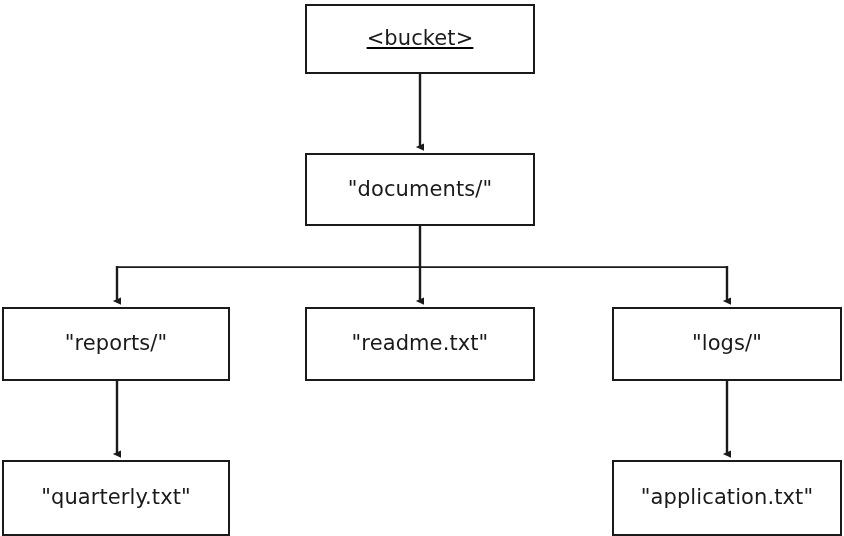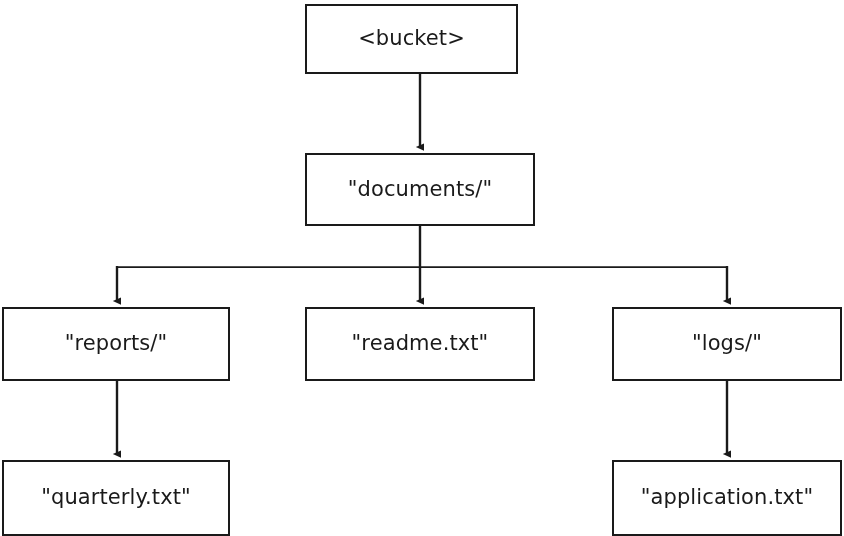--- a/index.html
+++ b/index.html
@@ -77,21 +77,21 @@
 
     <g>
       <line x1="117" y1="381" x2="117" y2="454" stroke="#1a1a1a" stroke-width="2.4" marker-end="url(#arrowhead)"></line>
     </g>
 
     <g>
       <line x1="727" y1="381" x2="727" y2="454" stroke="#1a1a1a" stroke-width="2.4" marker-end="url(#arrowhead)"></line>
     </g>
   </svg>
 
-  <div class="node" style="left:305px; top:4px; width:213px; height:70px;">
+  <div class="node" style="left:305px; top:4px; width:230px; height:70px;text-decoration:underline;">
     <span class="node-label">&lt;bucket&gt;</span>
   </div>
 
   <div class="node" style="left:305px; top:153px; width:230px; height:73px;">
     <span class="node-label">"documents/"</span>
   </div>
 
   <div class="node" style="left:2px; top:307px; width:228px; height:74px;">
     <span class="node-label">"reports/"</span>
   </div>

